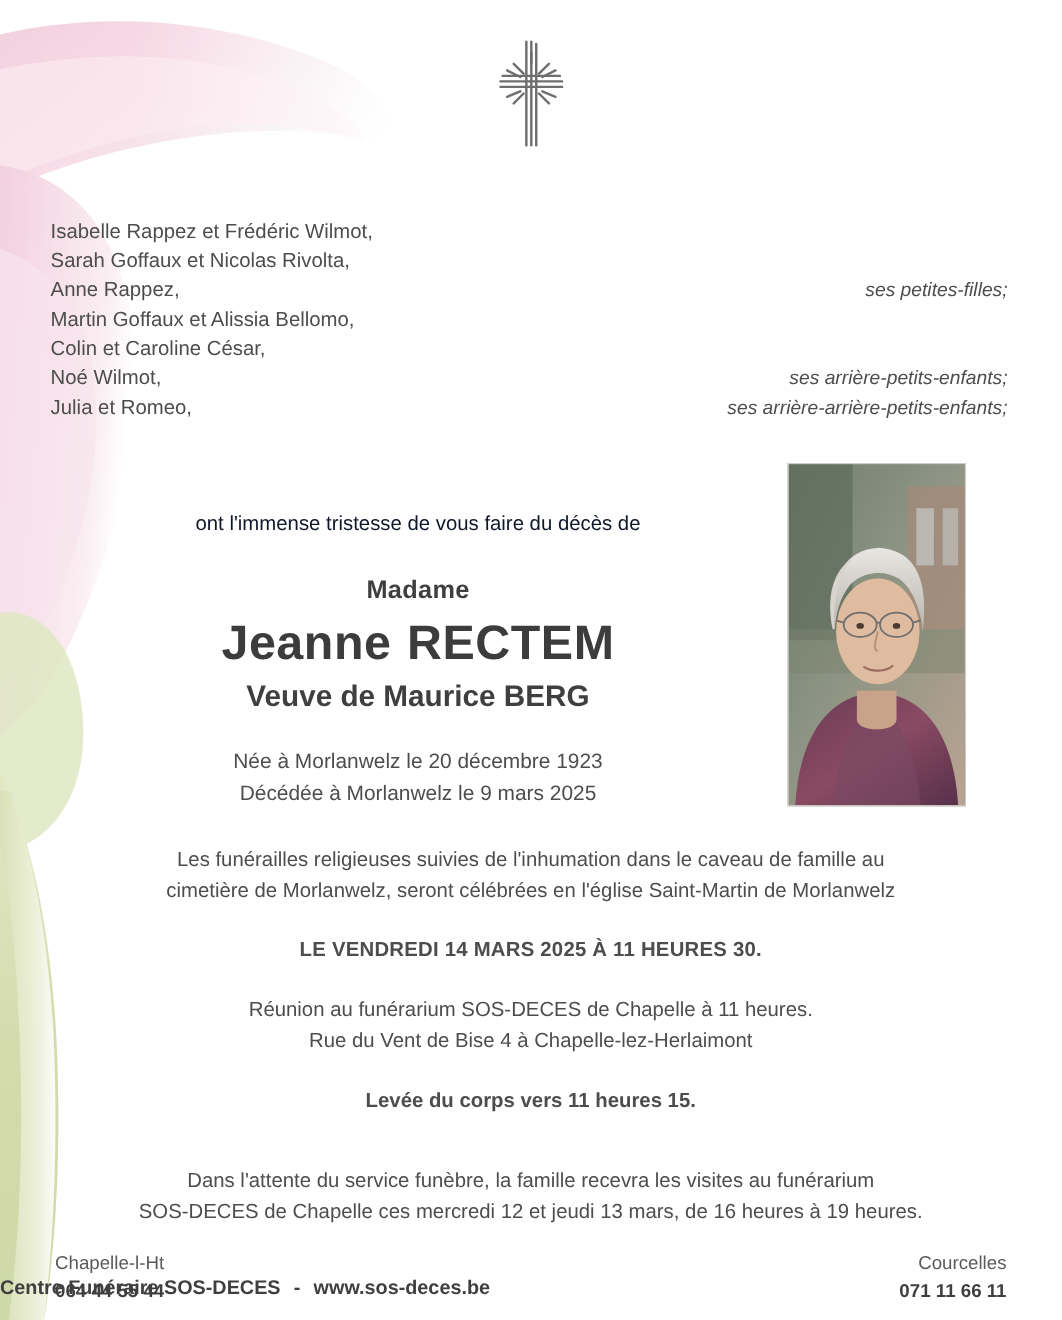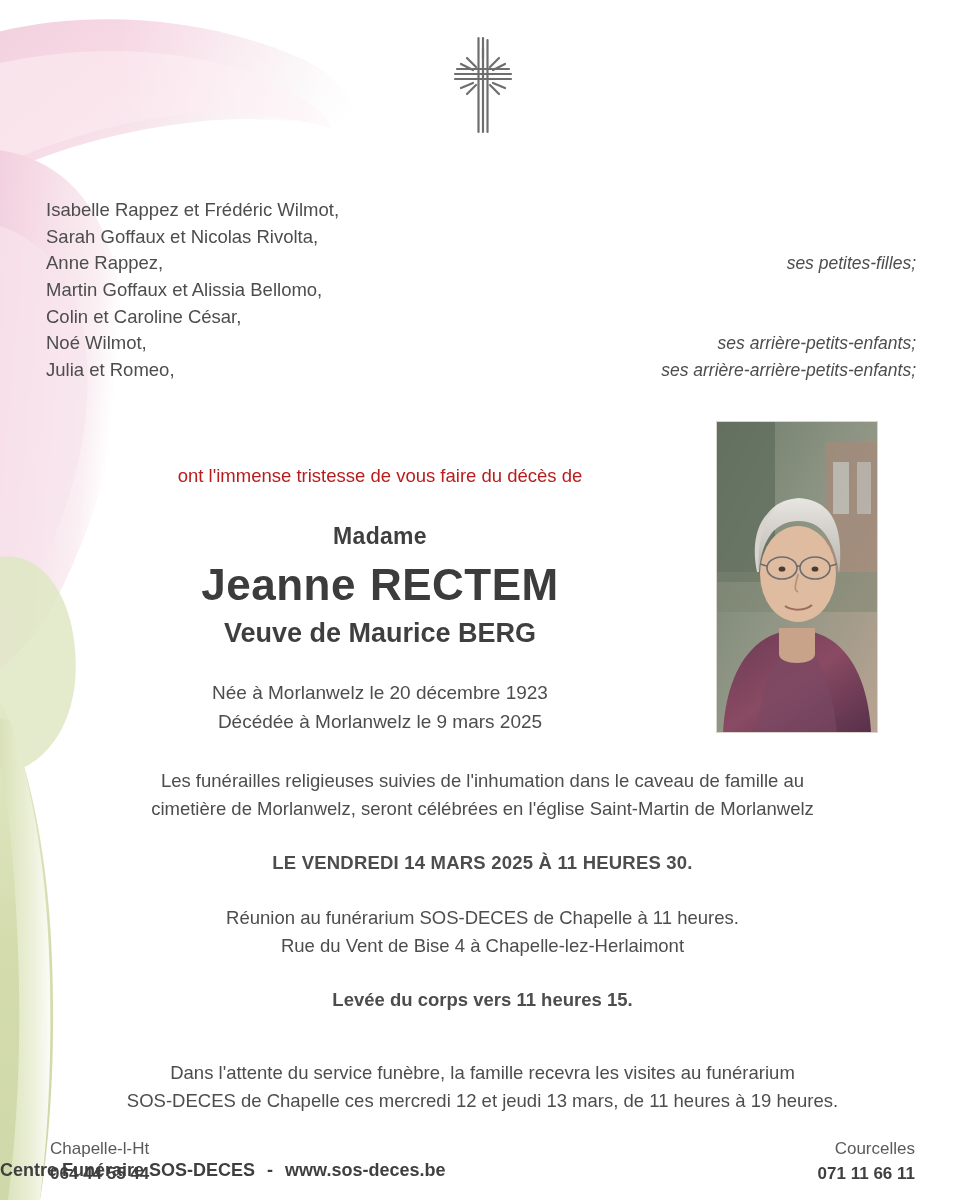--- a/index.html
+++ b/index.html
@@ -86,21 +86,21 @@
   .center-col {
     position: absolute;
     top: 450px;
     left: 0;
     width: 760px;
     text-align: center;
   }
 
   .lead {
     font-size: 18.5px;
-    color: #b91c1c;
+    color: #0f172a;
     margin: 0 0 36px 0;
   }
   .madame {
     font-size: 23px;
     font-weight: bold;
     color: #3f3f3f;
     margin: 0 0 10px 0;
     letter-spacing: .3px;
   }
   .name {
@@ -395,21 +395,21 @@
     <p>Les funérailles religieuses suivies de l'inhumation dans le caveau de famille au</p>
     <p>cimetière de Morlanwelz, seront célébrées en l'église Saint-Martin de Morlanwelz</p>
     <p class="bigline">LE VENDREDI 14 MARS 2025 À 11 HEURES 30.</p>
     <p class="reunion">Réunion au funérarium SOS-DECES de Chapelle à 11 heures.</p>
     <p class="reunion">Rue du Vent de Bise 4 à Chapelle-lez-Herlaimont</p>
     <p class="levee">Levée du corps vers 11 heures 15.</p>
   </div>
 
   <div class="waiting">
     <p>Dans l'attente du service funèbre, la famille recevra les visites au funérarium</p>
-    <p>SOS-DECES de Chapelle ces mercredi 12 et jeudi 13 mars, de 11 heures à 19 heures.</p>
+    <p>SOS-DECES de Chapelle ces mercredi 12 et jeudi 13 mars, de 16 heures à 19 heures.</p>
   </div>
 
   <div class="footer">
     <div class="left">
       <div class="city">Chapelle-l-Ht</div>
       <div class="tel">064 44 55 44</div>
     </div>
     <div class="center">
       <span>Centre Funéraire SOS-DECES</span><span class="sep">-</span><span>www.sos-deces.be</span>
     </div>

